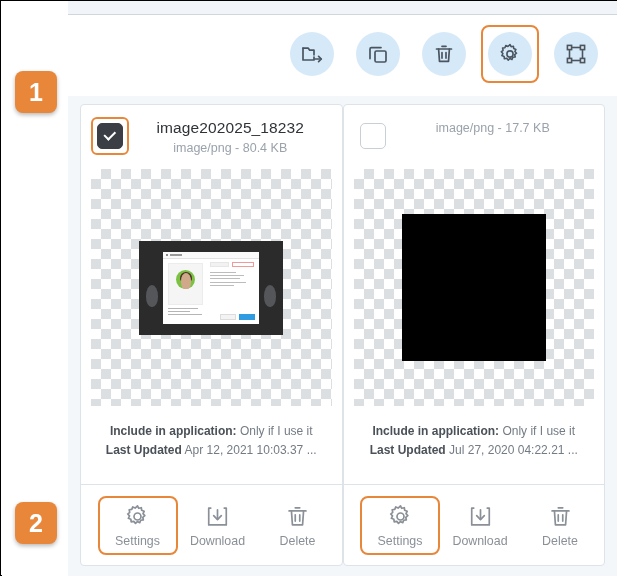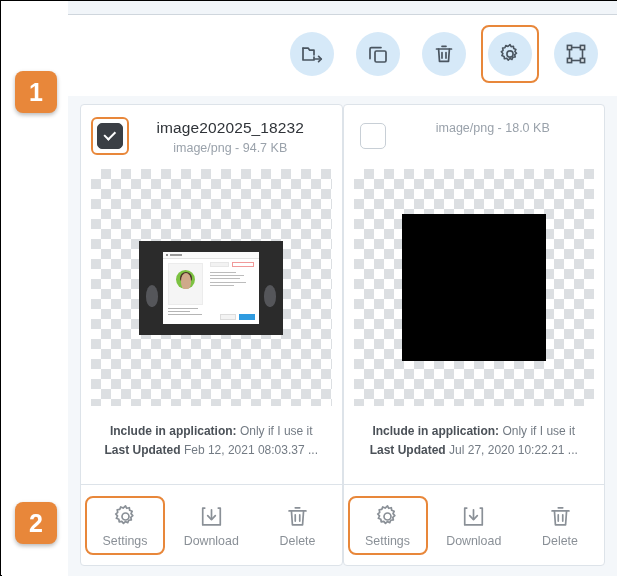--- a/index.html
+++ b/index.html
@@ -197,21 +197,21 @@
   .meta-row { font-size: 12px; color: #737b84; white-space: nowrap; }
   .meta-k { font-weight: bold; color: #4b5158; }
 
   
   .card-foot {
     margin-top: auto;
     border-top: 1px solid #dde3e9;
     height: 81px;
     display: flex;
     align-items: center;
-    justify-content: space-between;
+    justify-content: flex-end;
     padding: 0 4px;
   }
   .act-wrap {
     padding: 5px 4px;
     border: 2px solid transparent;
     border-radius: 8px;
   }
   .act-wrap.highlight { border-color: #e8873a; }
   .action {
     width: 68px;
@@ -313,21 +313,21 @@
 
     <div class="cards-area">
 
       <div class="card">
         <div class="card-head">
           <div class="cb-wrap highlight">
             <div class="checkbox checked"></div>
           </div>
           <div class="title-col">
             <div class="file-title">image202025_18232</div>
-            <div class="file-sub">image/png - 94.7 KB</div>
+            <div class="file-sub">image/png - 80.4 KB</div>
           </div>
         </div>
 
         <div class="preview">
           <div class="thumb-shot">
             <div class="side-face-l"></div>
             <div class="side-face-r"></div>
             <div class="mini-dialog">
               <div class="md-titlebar"></div>
               <div class="md-tl-dot"></div>
@@ -358,21 +358,21 @@
           </div>
         </div>
 
         <div class="meta">
           <div class="meta-row">
             <span class="meta-k">Include in application:</span>
             <span>Only if I use it</span>
           </div>
           <div class="meta-row">
             <span class="meta-k">Last Updated</span>
-            <span>Feb 12, 2021 08:03.37 ...</span>
+            <span>Apr 12, 2021 10:03.37 ...</span>
           </div>
         </div>
 
         <div class="card-foot">
           <div class="act-wrap highlight">
             <div class="action">
               <svg width="27" height="27" viewBox="0 0 24 24" fill="none" stroke="#8a9097" stroke-width="1.5" stroke-linecap="round" stroke-linejoin="round">
                 <circle cx="12" cy="12" r="3.1"></circle>
                 <path d="M12 2.6l1.1 2.1 2.3-.5.3 2.3 2.2.9-1 2.1 1.6 1.7-1.8 1.5.5 2.3-2.3.3-.9 2.2-2.1-1-1.7 1.6-1.5-1.8-2.3.5-.3-2.3-2.2-.9 1-2.1L3.3 9.8l1.8-1.5-.5-2.3 2.3-.3.9-2.2 2.1 1z"></path>
               </svg>
@@ -402,36 +402,36 @@
           </div>
         </div>
       </div>
 
       <div class="card">
         <div class="card-head">
           <div class="cb-wrap">
             <div class="checkbox"></div>
           </div>
           <div class="title-col">
-            <div class="file-sub">image/png - 18.0 KB</div>
+            <div class="file-sub">image/png - 17.7 KB</div>
           </div>
         </div>
 
         <div class="preview">
           <div class="thumb-black"></div>
         </div>
 
         <div class="meta">
           <div class="meta-row">
             <span class="meta-k">Include in application:</span>
             <span>Only if I use it</span>
           </div>
           <div class="meta-row">
             <span class="meta-k">Last Updated</span>
-            <span>Jul 27, 2020 10:22.21 ...</span>
+            <span>Jul 27, 2020 04:22.21 ...</span>
           </div>
         </div>
 
         <div class="card-foot">
           <div class="act-wrap highlight">
             <div class="action">
               <svg width="27" height="27" viewBox="0 0 24 24" fill="none" stroke="#8a9097" stroke-width="1.5" stroke-linecap="round" stroke-linejoin="round">
                 <circle cx="12" cy="12" r="3.1"></circle>
                 <path d="M12 2.6l1.1 2.1 2.3-.5.3 2.3 2.2.9-1 2.1 1.6 1.7-1.8 1.5.5 2.3-2.3.3-.9 2.2-2.1-1-1.7 1.6-1.5-1.8-2.3.5-.3-2.3-2.2-.9 1-2.1L3.3 9.8l1.8-1.5-.5-2.3 2.3-.3.9-2.2 2.1 1z"></path>
               </svg>

